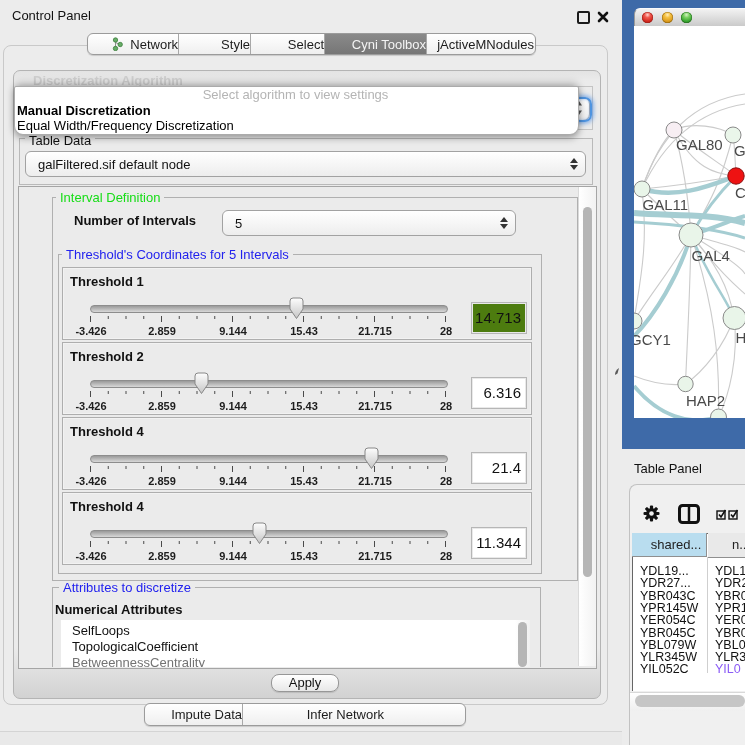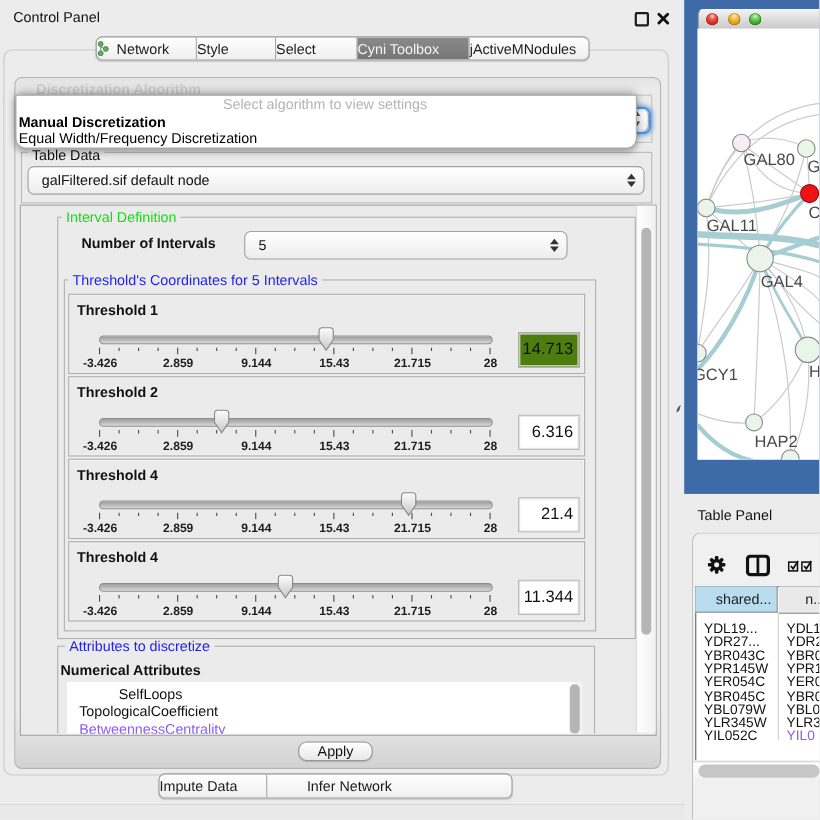--- a/index.html
+++ b/index.html
@@ -2,21 +2,21 @@
 <html><head><meta charset="utf-8">
 <style>
 html,body{margin:0;padding:0;}
 body{width:745px;height:745px;position:relative;overflow:hidden;
  font-family:"Liberation Sans", sans-serif;background:#ececec;}
 .abs{position:absolute;}
 .tb{position:absolute;border:1px solid #b2b2b2;}
 .tb-title{position:absolute;background:#ebebeb;padding:0 4px;font-size:13px;line-height:13px;}
 .seg{position:absolute;display:flex;border:1px solid #9b9b9b;border-radius:6px;z-index:5;
  background:linear-gradient(#ffffff,#efefef);box-shadow:0 1px 1px rgba(0,0,0,0.15);overflow:hidden;}
-.seg div{font-size:13px;color:#1c1c1c;display:flex;align-items:center;justify-content:flex-start;
+.seg div{font-size:13px;color:#1c1c1c;display:flex;align-items:center;justify-content:flex-end;
  border-right:1px solid #a8a8a8;}
 .seg div:last-child{border-right:none;}
 .seg .sel{background:linear-gradient(#8a8a8a,#767676);color:#f4f4f4;}
 .combo{position:absolute;border:1px solid #a2a2a2;border-radius:6px;
  background:linear-gradient(#ffffff,#ededed);box-shadow:inset 0 1px 0 #fff;}
 .combo span{position:absolute;left:12px;top:50%;transform:translateY(-50%);font-size:13px;color:#111;}
 .arr{position:absolute;right:7px;top:50%;width:8px;height:12px;transform:translateY(-50%);}
 .arr:before{content:"";position:absolute;left:0;top:0;border-left:4px solid transparent;
  border-right:4px solid transparent;border-bottom:5px solid #333;}
 .arr:after{content:"";position:absolute;left:0;bottom:0;border-left:4px solid transparent;
@@ -244,23 +244,23 @@
       </defs>
       <path d="M1 4 Q1 1 4 1 L11 1 Q14 1 14 4 L14 12 L7.5 21.5 L1 12 Z" fill="url(#g491)" stroke="#878787"></path>
     </svg>
 <div class="abs" style="left:408px;top:34px;width:49px;height:30px;background:#fff;border:1px solid #b6b6b6;box-shadow:inset 0 0 0 1px #e9e9e9;font-size:15px;color:#111;text-align:right;line-height:30px;padding-right:5px;">11.344</div>
 </div>
 <div class="abs" style="left:19px;top:580px;width:576px;height:87px;overflow:hidden;">
 <div class="tb" style="left:33px;top:7px;width:487px;height:120px;border-color:#b0b0b0;"></div>
 <div class="tb-title" style="left:40px;top:1px;color:#2222ee;">Attributes to discretize</div>
 <div class="abs bold" style="left:36px;top:22px;font-size:13px;color:#111;">Numerical Attributes</div>
 <div class="abs" style="left:42px;top:40px;width:469px;height:47px;background:#fff;"></div>
-<div class="abs" style="left:53px;top:43px;font-size:13px;color:#111;margin-left:36px;">SelfLoops</div>
+<div class="abs" style="left:53px;top:43px;font-size:13px;color:#111;">SelfLoops</div>
 <div class="abs" style="left:53px;top:59px;font-size:13px;color:#111;">TopologicalCoefficient</div>
-<div class="abs" style="left:53px;top:75px;font-size:13px;color:#8b5cf6;">BetweennessCentrality</div>
+<div class="abs" style="left:53px;top:75px;font-size:13px;color:#737373;">BetweennessCentrality</div>
 <div class="abs" style="left:496px;top:40px;width:15px;height:47px;background:linear-gradient(90deg,#fff,#f0f0f0);"></div>
 <div class="abs" style="left:499px;top:42px;width:9px;height:45px;background:#b5b5b5;border-radius:4.5px;"></div>
 </div>
 <div class="abs" style="left:271px;top:674px;width:66px;height:16px;border:1px solid #979797;border-radius:8px;background:linear-gradient(#ffffff,#e8e8e8);font-size:13px;color:#111;text-align:center;line-height:16px;box-shadow:0 1px 1px rgba(0,0,0,0.12);">Apply</div>
 <div class="seg" style="left:144px;top:703px;width:320px;height:21px;">
 <div style="width:97px;">Impute Data</div>
 <div style="width:105px;padding-left:36px;">Infer Network</div>
 </div>
 <div class="abs" style="left:0;top:731px;width:622px;height:1px;background:#d4d4d4;"></div>
 <div class="abs" style="left:0;top:732px;width:622px;height:13px;background:#e9e9e9;"></div>

